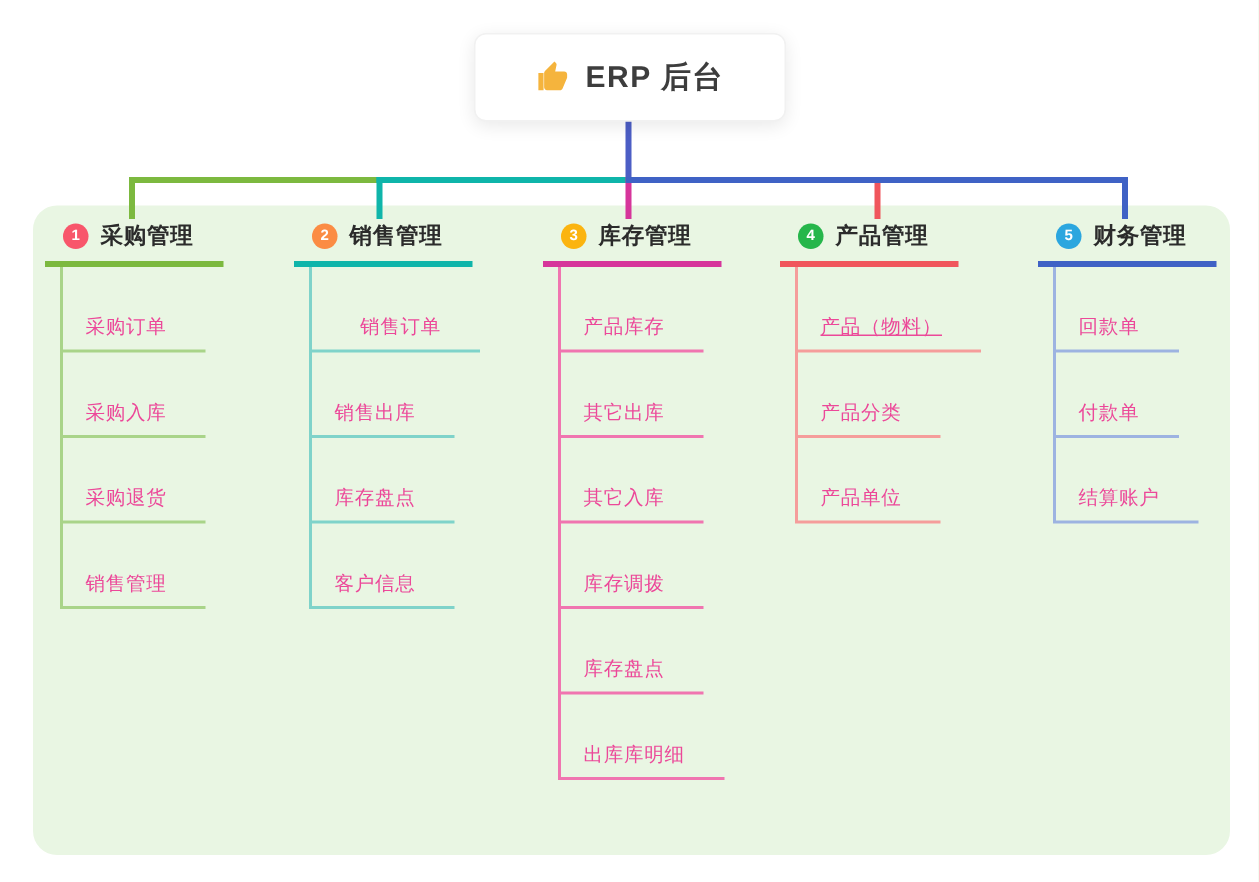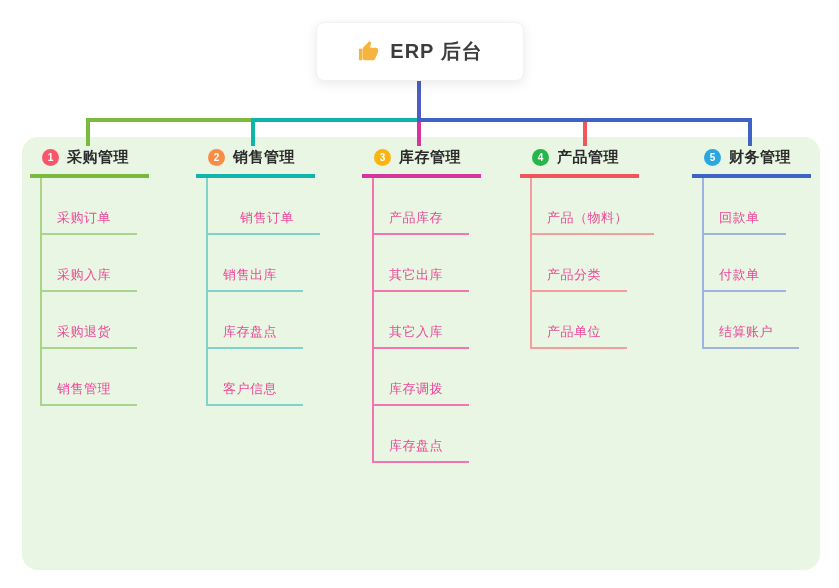--- a/index.html
+++ b/index.html
@@ -122,29 +122,30 @@
         <div class="branch-title" style="border-bottom: 4px solid rgb(214, 53, 155);">
           <span class="badge" style="background: rgb(251, 180, 16);">3</span>
           <span class="branch-label">库存管理</span>
         </div>
         <div class="children" style="border-left: 2px solid rgb(240, 117, 176);">
           <div class="child" style="border-bottom: 2px solid rgb(240, 117, 176);">产品库存</div>
           <div class="child" style="border-bottom: 2px solid rgb(240, 117, 176);">其它出库</div>
           <div class="child" style="border-bottom: 2px solid rgb(240, 117, 176);">其它入库</div>
           <div class="child" style="border-bottom: 2px solid rgb(240, 117, 176);">库存调拨</div>
           <div class="child" style="border-bottom: 2px solid rgb(240, 117, 176);">库存盘点</div>
+          <div class="child" style="border-bottom: 2px solid rgb(240, 117, 176);">出库库明细</div>
         </div>
       </div>
       <div class="branch" style="left: 520px;">
         <div class="branch-title" style="border-bottom: 4px solid rgb(240, 86, 92);">
           <span class="badge" style="background: rgb(38, 182, 75);">4</span>
           <span class="branch-label">产品管理</span>
         </div>
         <div class="children" style="border-left: 2px solid rgb(245, 157, 155);">
-          <div class="child" style="border-bottom: 2px solid rgb(245, 157, 155);">产品（物料）</div>
+          <div class="child" style="border-bottom: 2px solid rgb(245, 157, 155); text-decoration: underline;">产品（物料）</div>
           <div class="child" style="border-bottom: 2px solid rgb(245, 157, 155);">产品分类</div>
           <div class="child" style="border-bottom: 2px solid rgb(245, 157, 155);">产品单位</div>
         </div>
       </div>
       <div class="branch" style="left: 692px;">
         <div class="branch-title" style="border-bottom: 4px solid rgb(63, 98, 197);">
           <span class="badge" style="background: rgb(43, 166, 223);">5</span>
           <span class="branch-label">财务管理</span>
         </div>
         <div class="children" style="border-left: 2px solid rgb(157, 179, 225);">

